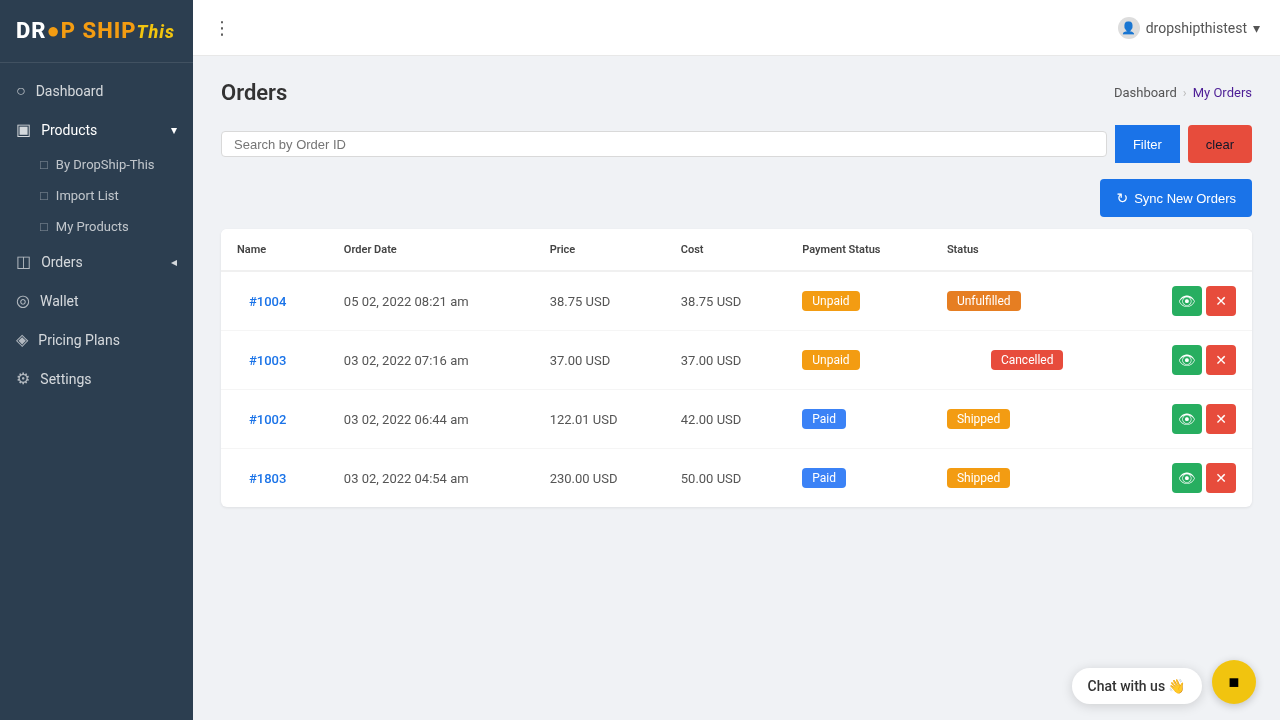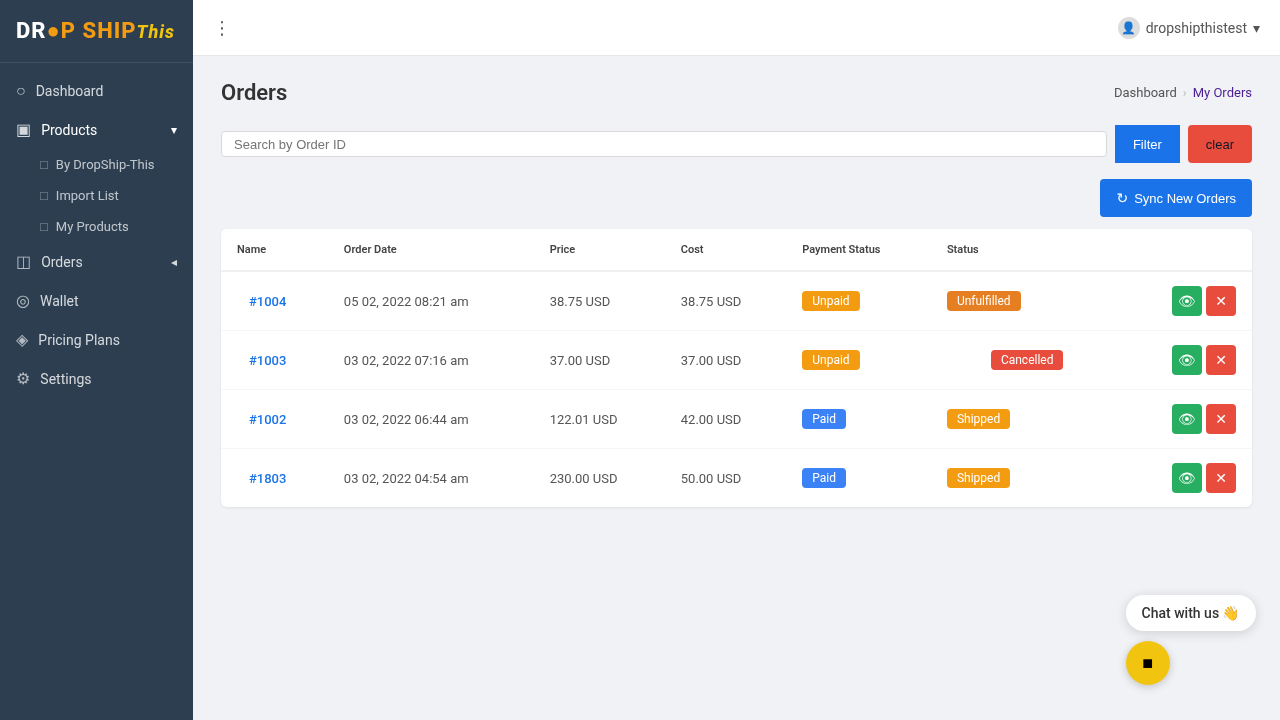--- a/index.html
+++ b/index.html
@@ -234,27 +234,26 @@
       border-radius: 4px;
       cursor: pointer;
       display: flex; align-items: center; justify-content: center;
       color: #fff;
       font-size: 14px;
     }
 
     
     .chat-widget {
       position: fixed;
-      bottom: 35px;
+      bottom: 16px;
       right: 24px;
       display: flex;
-      align-items: flex-start;
+      align-items: flex-end;
       gap: 10px;
       z-index: 1000;
-      flex-direction: column;
     }
     .chat-bubble {
       background: #fff;
       border-radius: 20px;
       padding: 10px 16px;
       box-shadow: 0 2px 12px rgba(0,0,0,0.15);
       font-size: 14px;
       color: #333;
       font-weight: 500;
     }

